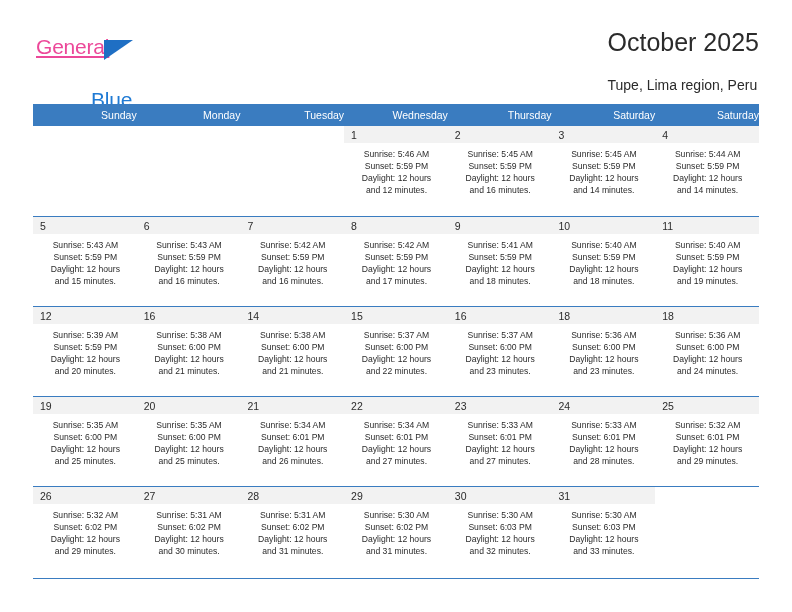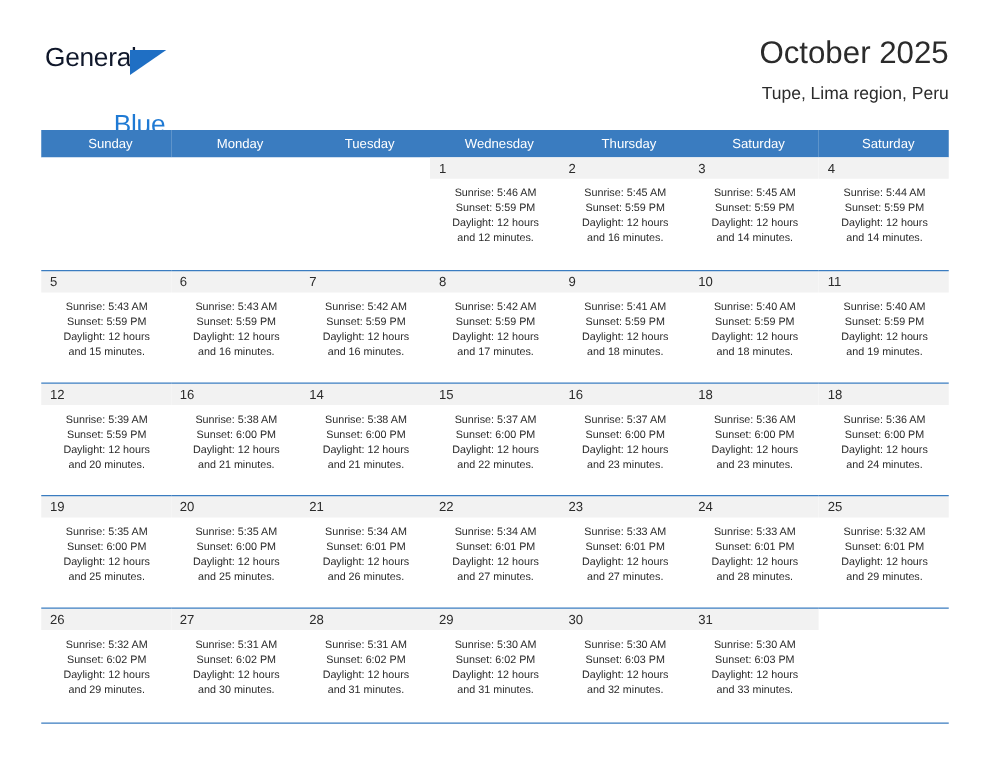--- a/index.html
+++ b/index.html
@@ -36,22 +36,23 @@
     top: 8px;
     width: 220px;
     height: 56px;
   }
   .logo-general {
     position: absolute;
     left: 3px;
     top: 0px;
     font-size: 21px;
     letter-spacing: -0.2px;
-    color: #0f172a;
+    color: #ec4899;
     font-family: "Liberation Sans", sans-serif;
+    text-decoration: underline;
   }
   .logo-triangle {
     position: absolute;
     left: 71px;
     top: 5px;
     width: 0;
     height: 0;
     border-left: 29px solid #1f6fc4;
     border-bottom: 20px solid transparent;
   }
@@ -62,31 +63,30 @@
     font-size: 21px;
     letter-spacing: -0.2px;
     color: #1f7ad4;
     margin-top: 32px;
   }
 
   .title-block {
     position: absolute;
     right: 0;
     top: 0;
-    text-align: right;
   }
   .cal-title {
     font-size: 25px;
     color: #2b2b2b;
     font-weight: normal;
     line-height: 30px;
     white-space: nowrap;
   }
   .cal-subtitle {
-    margin-top: 9px;
+    margin-top: 20px;
     font-size: 14px;
     color: #2b2b2b;
     line-height: 17px;
     white-space: nowrap;
   }
 
   
   .calendar {
     position: absolute;
     left: 33px;
@@ -94,21 +94,21 @@
     width: 726px;
     border-collapse: collapse;
     table-layout: fixed;
   }
 
   .calendar th {
     background: #3a7cc0;
     color: #ffffff;
     font-size: 10.5px;
     font-weight: normal;
-    text-align: center;
+    text-align: right;
     padding: 5px 0 5px 7px;
     height: 21px;
     border: none;
     margin-top: 32px;
   }
 
   .calendar td {
     vertical-align: top;
     width: 103.7px;
     height: 90px;

